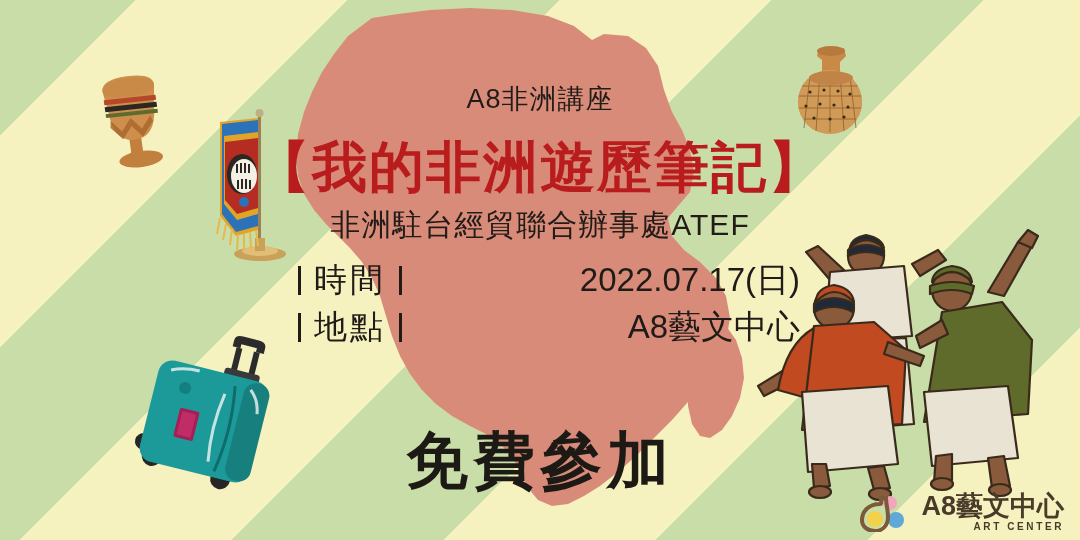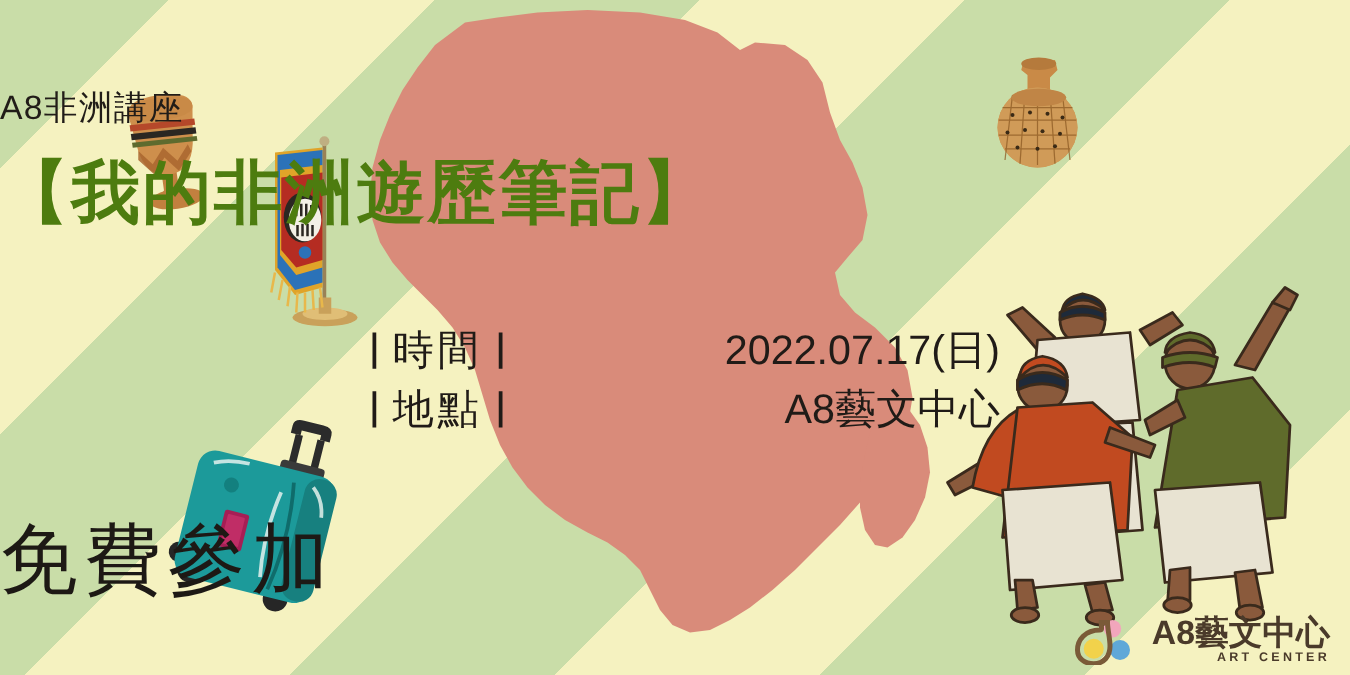--- a/index.html
+++ b/index.html
@@ -37,28 +37,29 @@
   #vase{   left:784px; top:22px;  width:94px;  height:118px; }
   #suitcase{ left:128px; top:328px; width:158px; height:168px; }
   #dancers{ left:756px; top:224px; width:316px; height:278px; }
 
   
   #text-block{
     position:absolute; left:0; top:0; width:1080px; height:540px;
     pointer-events:none;
   }
   .tline{
-    position:absolute; width:1080px; text-align:left;
+    position:absolute; width:1080px; text-align:center;
     color:#211c18; white-space:nowrap;
     font-family:"Liberation Sans","DejaVu Sans",sans-serif;
+    margin-top:13px;
   }
   #eyebrow{ top:68px; font-size:27px; letter-spacing:1px; }
   #main-title{
     top:118px; font-size:55px; font-weight:bold;
-    letter-spacing:2px; color:#4d7c0f;
+    letter-spacing:2px; color:#b91c1c;
   }
   #org{ top:192px; font-size:30px; letter-spacing:1px; }
 
   
   #details{
     position:absolute; top:258px; left:0; width:1080px;
     display:flex; flex-direction:column; align-items:center;
     gap:2px;
   }
   .drow{
@@ -72,21 +73,21 @@
   }
   .bar{
     display:inline-block; width:3px; height:29px; background:#201b17;
     transform:translateY(4px); flex:none;
   }
   .dlabel .ltxt{ margin:0 13px; letter-spacing:3px; }
   .dvalue{ flex:1; text-align:right; letter-spacing:0px; }
   .drow.cont .dlabel{ visibility:hidden; }
 
   #free{
-    top:406px; font-size:62px; font-weight:normal;
+    top:406px; font-size:62px; font-weight:bold;
     letter-spacing:5px; color:#1d1915;
   }
 
   
   #logo{
     position:absolute; right:16px; bottom:8px;
     display:flex; align-items:center; gap:9px;
   }
   #logo-mark{ width:52px; height:38px; }
   #logo-mark svg{ display:block; width:100%; height:100%; }
@@ -283,20 +284,21 @@
       </g>
     </svg>
   </div>
 
   <div id="text-block">
 
     <div class="tline" id="eyebrow">A8非洲講座</div>
 
     <div class="tline" id="main-title">【我的非洲遊歷筆記】</div>
 
+    <div class="tline" id="org">非洲駐台經貿聯合辦事處ATEF</div>
 
     <div id="details">
 
       <div class="drow">
         <span class="dlabel">
           <span class="bar"></span>
           <span class="ltxt">時間</span>
           <span class="bar"></span>
         </span>
         <span class="dvalue">2022.07.17(日)</span>

